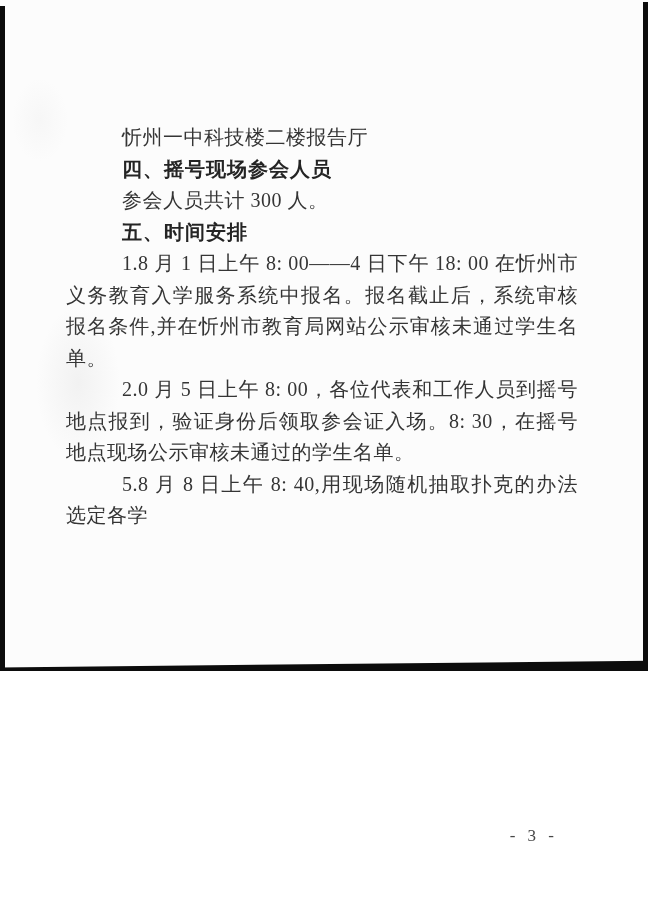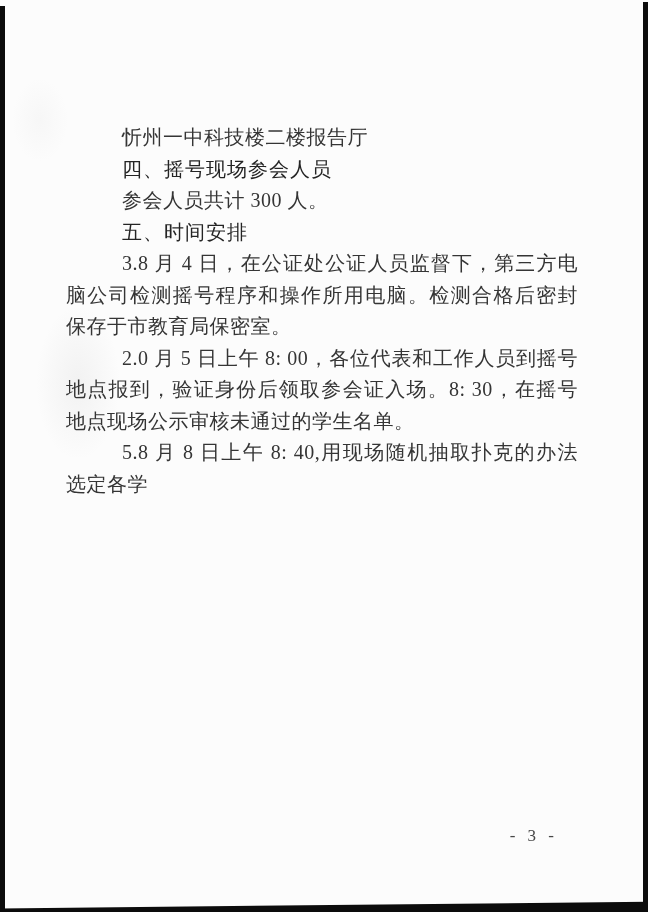--- a/index.html
+++ b/index.html
@@ -9,21 +9,21 @@
   body {
     width: 648px;
     height: 912px;
     overflow: hidden;
     background: #ffffff;
     font-family: "Liberation Serif", serif;
   }
   .scan-page {
     position: relative;
     width: 648px;
-    height: 912px;
+    height: 671px;
     background:
       radial-gradient(ellipse 60px 110px at 78px 383px, rgba(150,150,150,0.10), rgba(150,150,150,0) 70%),
       radial-gradient(ellipse 40px 60px at 40px 120px, rgba(160,160,160,0.06), rgba(160,160,160,0) 70%),
       linear-gradient(#fcfcfc, #fcfcfc);
   }
   .edge-left {
     position: absolute;
     left: 0; top: 6px; bottom: 0;
     width: 5px;
     background: #0c0c0c;
@@ -51,21 +51,21 @@
     line-height: 31.5px;
     letter-spacing: 0.5px;
     text-align: justify;
   }
   .content p {
     margin: 0;
     text-indent: 56px;
   }
   .content p.heading {
     font-family: "Liberation Sans", sans-serif;
-    font-weight: 400;
+    font-weight: 700;
     color: #242424;
     letter-spacing: 1px;
   }
   .page-number {
     position: absolute;
     top: 826px;
     right: 90px;
     font-size: 17px;
     color: #474747;
     letter-spacing: 4px;
@@ -79,20 +79,20 @@
 
   <div class="edge-left"></div>
   <div class="edge-right"></div>
   <div class="edge-bottom"></div>
 
   <div class="content">
     <p class="body">忻州一中科技楼二楼报告厅</p>
     <p class="heading">四、摇号现场参会人员</p>
     <p class="body">参会人员共计 300 人。</p>
     <p class="heading">五、时间安排</p>
-    <p class="body">3.8 月 4 日，在公证处公证人员监督下，第三方电脑公司检测摇号程序和操作所用电脑。检测合格后密封保存于市教育局保密室。</p>
+    <p class="body">1.8 月 1 日上午 8: 00——4 日下午 18: 00 在忻州市义务教育入学服务系统中报名。报名截止后，系统审核报名条件,并在忻州市教育局网站公示审核未通过学生名单。</p>
     <p class="body">2.0 月 5 日上午 8: 00，各位代表和工作人员到摇号地点报到，验证身份后领取参会证入场。8: 30，在摇号地点现场公示审核未通过的学生名单。</p>
     <p class="body">5.8 月 8 日上午 8: 40,用现场随机抽取扑克的办法选定各学</p>
   </div>
 
   <div class="page-number">- 3 -</div>
 
 </div>
 
 </body></html>

